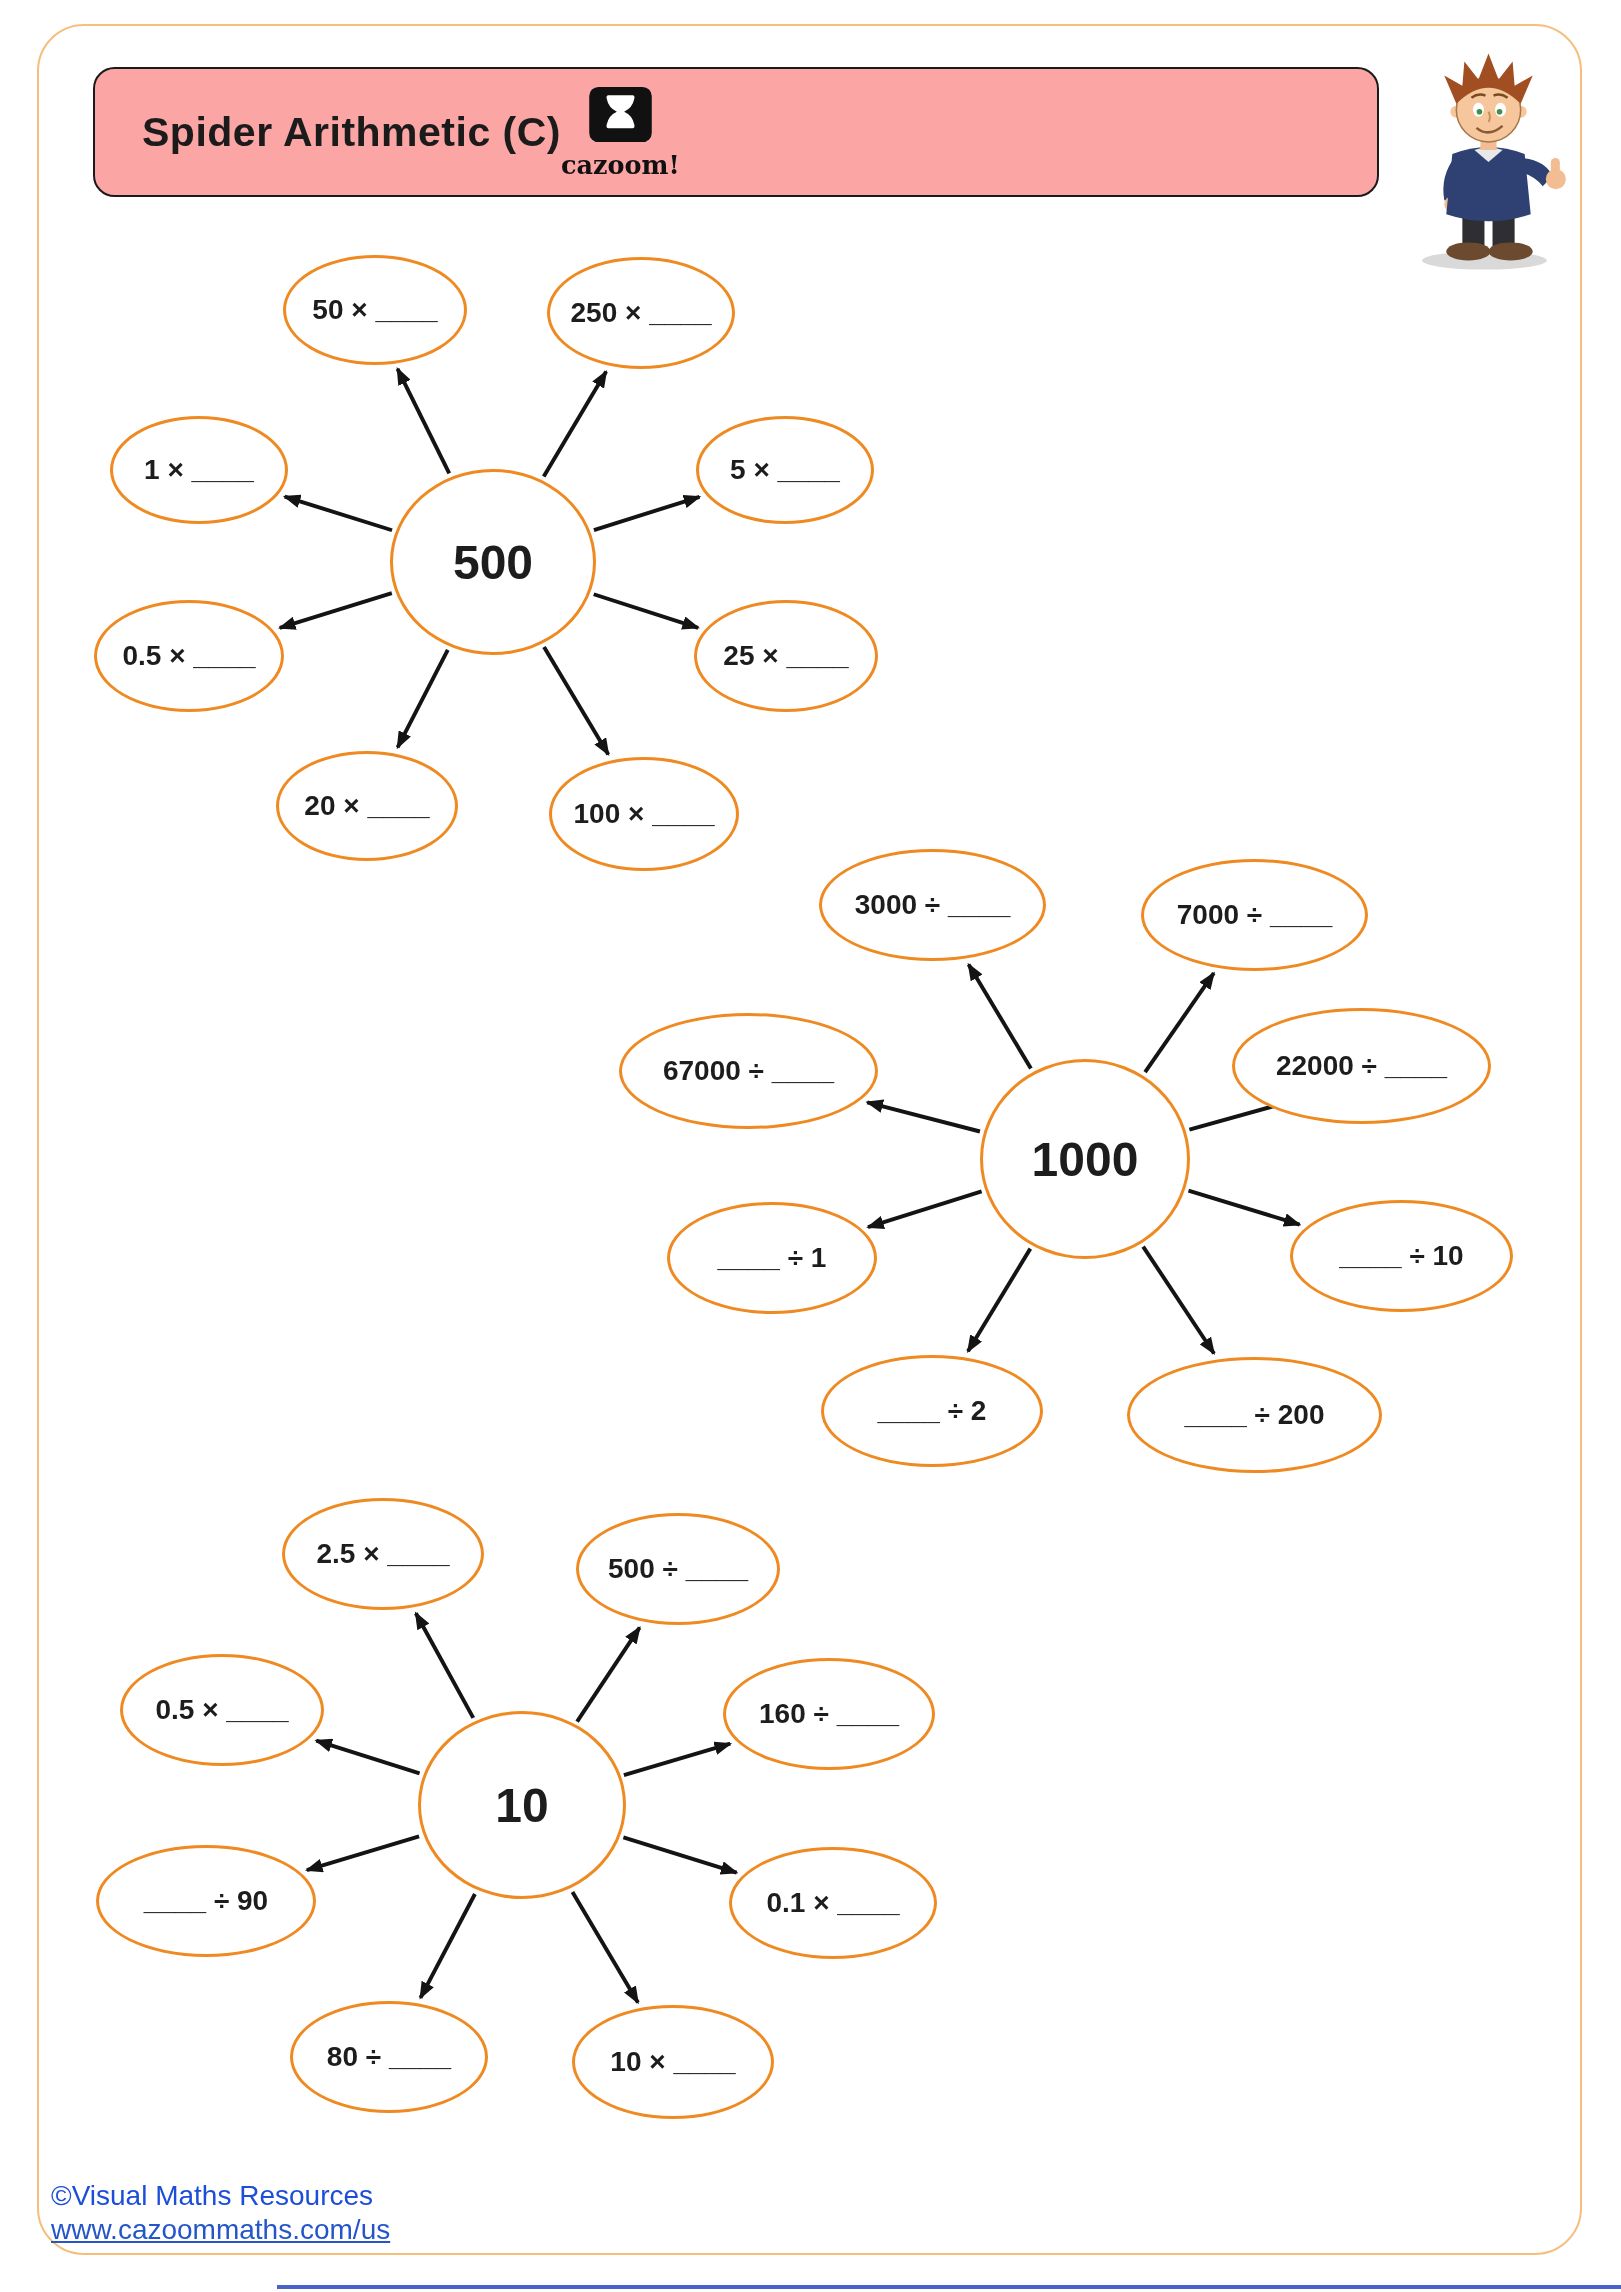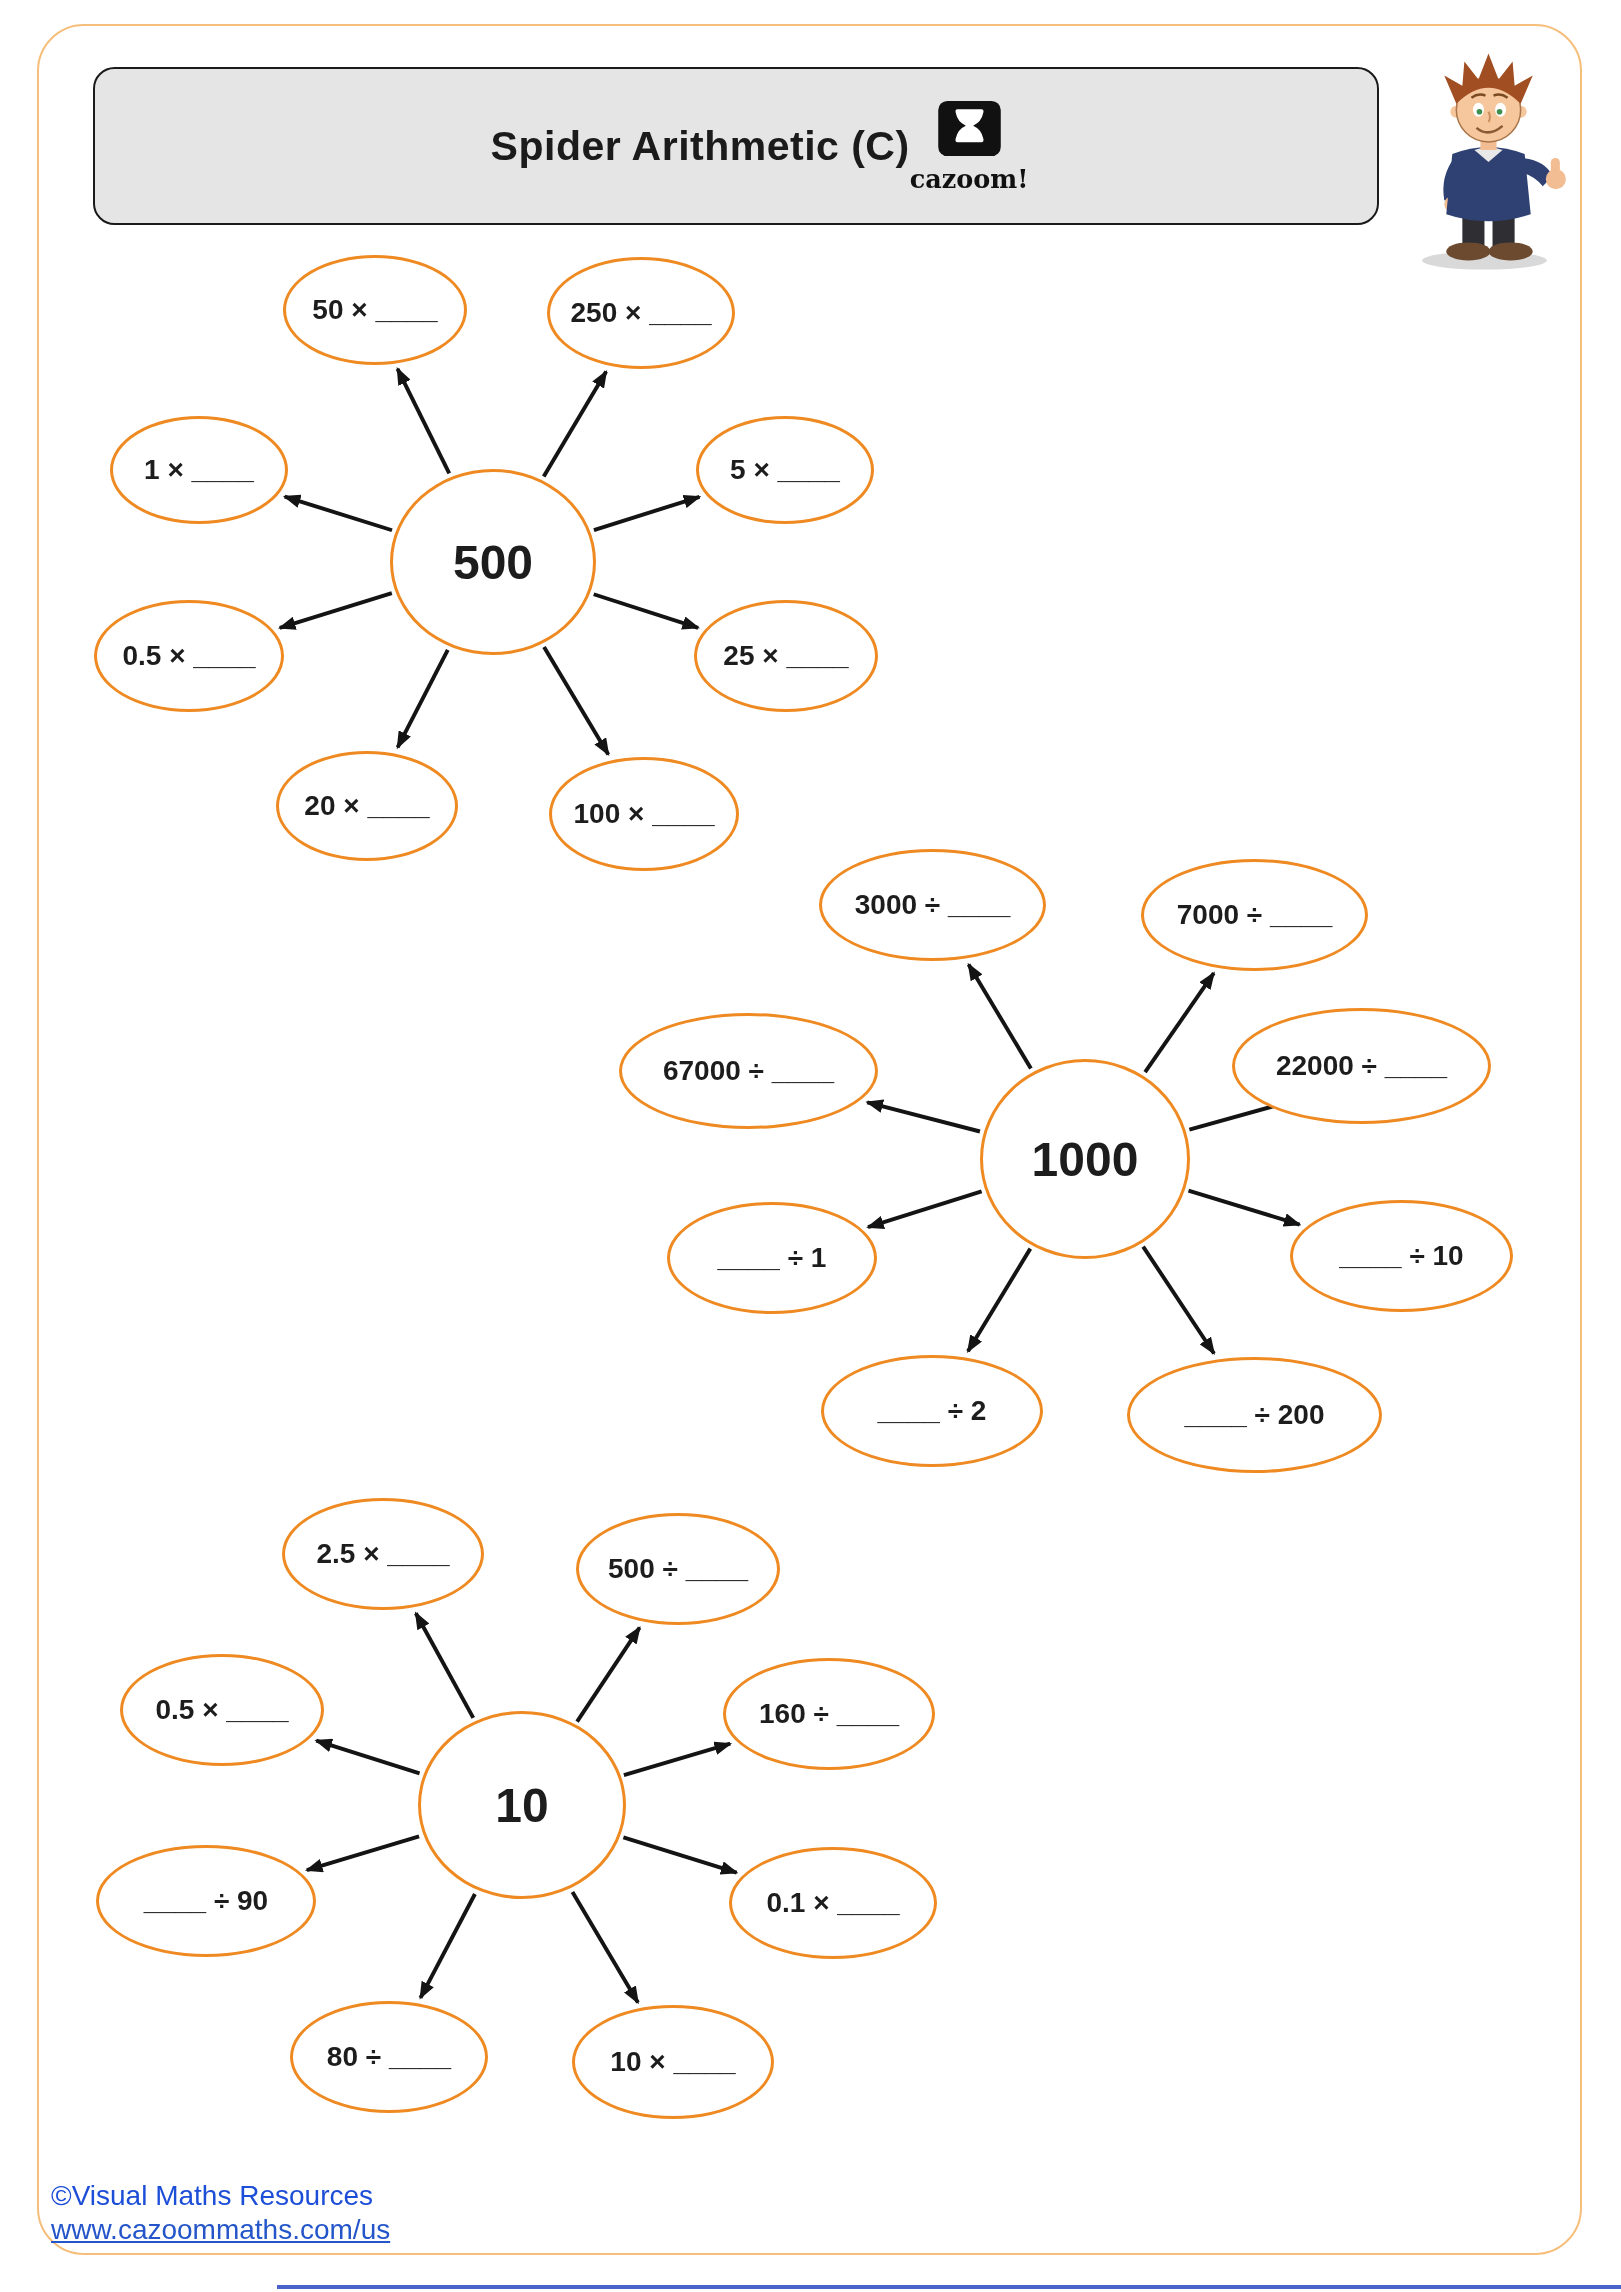--- a/index.html
+++ b/index.html
@@ -2,23 +2,23 @@
 <html><head>
 <meta charset="utf-8">
 <style>
   *{margin:0;padding:0;box-sizing:border-box}
   html,body{background:#fff}
   body{width:1621px;height:2293px;position:relative;font-family:"Liberation Sans",sans-serif;overflow:hidden}
 
   .page-border{position:absolute;left:37px;top:23.5px;width:1545px;height:2231px;
     border:2.9px solid #F6BE7B;border-radius:47px;background:transparent}
 
-  .header{position:absolute;left:93px;top:67px;width:1286px;height:158px;
-    border:2.9px solid #1a1a1a;border-radius:21.6px;background:#e5e5e5;
-    display:flex;align-items:center;justify-content:center}
+  .header{position:absolute;left:93px;top:67px;width:1286px;height:130px;
+    border:2.9px solid #1a1a1a;border-radius:21.6px;background:#fca5a5;
+    display:flex;align-items:center;justify-content:flex-start}
   .header h1{font-size:41px;font-weight:bold;color:#1b1b1b;padding-left:47px;letter-spacing:0.5px}
   .logo{display:flex;flex-direction:column;align-items:center;gap:10px}
   .logo-text{font-family:"DejaVu Serif",serif;font-weight:bold;font-size:25.5px;color:#111;line-height:1}
 
   .mascot{position:absolute;left:1392px;top:45px;width:196px;height:227px}
 
   #arrows{position:absolute;left:0;top:0;width:1621px;height:2293px}
 
   .bubble{position:absolute;border:3.9px solid #EE8A21;border-radius:50%;background:#fff;
     display:flex;align-items:center;justify-content:center;font-weight:bold;color:#1d1d1d;

